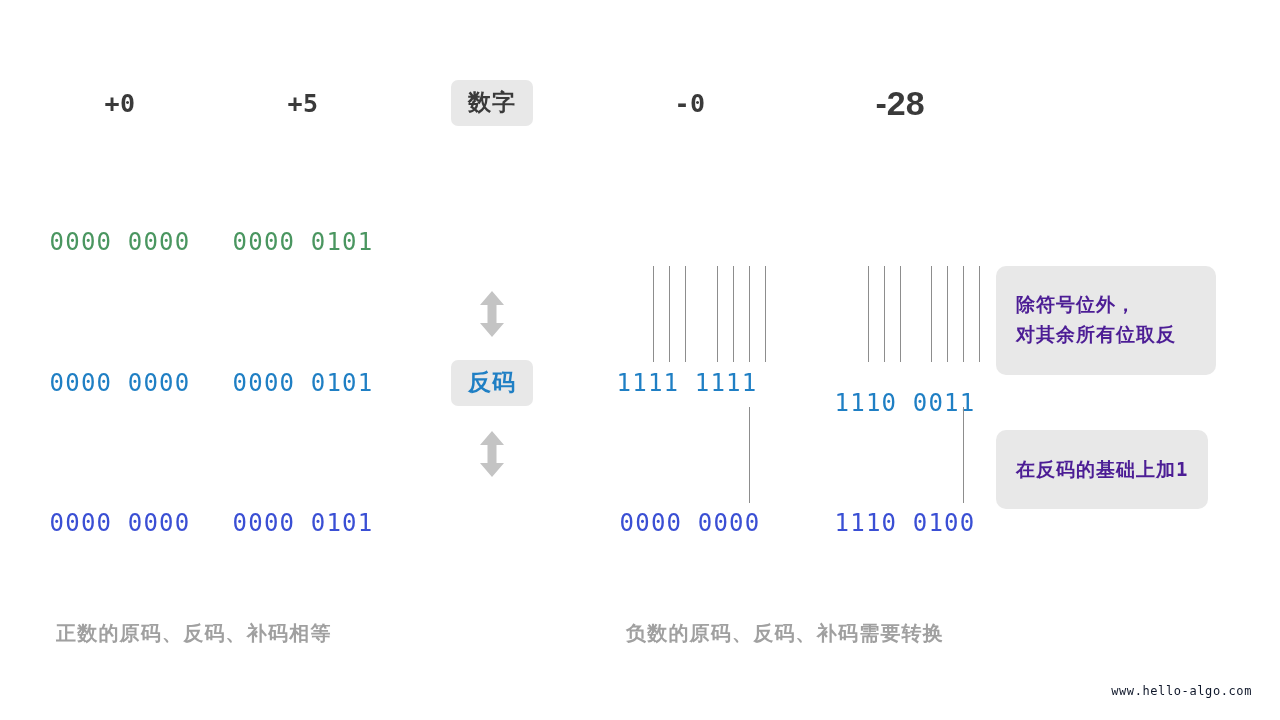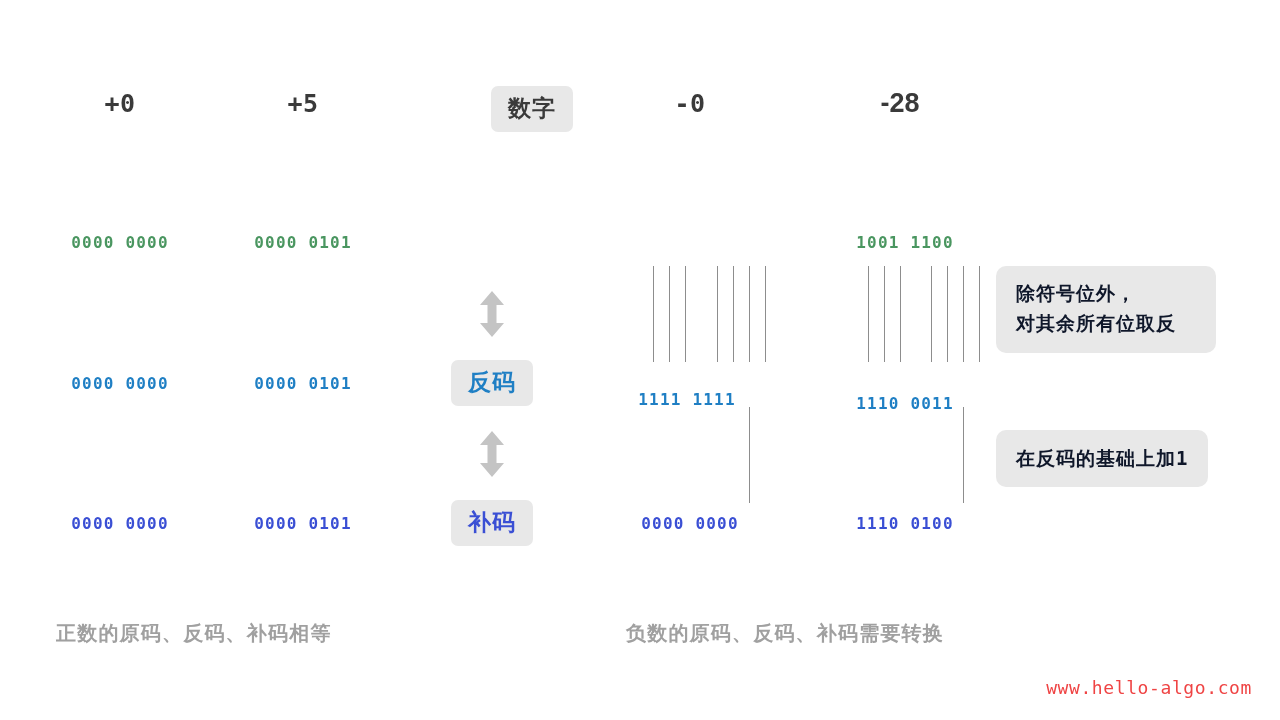--- a/index.html
+++ b/index.html
@@ -30,21 +30,21 @@
   
   .numlabel {
     font-family: "DejaVu Sans Mono", "Liberation Mono", monospace;
     font-size: 25px;
     font-weight: bold;
     color: #3a3a3a;
     letter-spacing: 0.5px;
   }
   .numlabel.plain {
     font-family: "Liberation Sans", "DejaVu Sans", sans-serif;
-    font-size: 27px;
+    font-size: 34px;
     letter-spacing: 0px;
   }
 
   
   .badge {
     background: #e8e8e8;
     border-radius: 7px;
     padding: 11px 17px 12px 17px;
     font-size: 23px;
     font-weight: bold;
@@ -52,22 +52,22 @@
     letter-spacing: 1px;
   }
   .badge-head   { color: #3a3a3a; }
   .badge-green  { color: #4a9660; }
   .badge-blue   { color: #1f7fc4; text-align: center; }
   .badge-indigo { color: #3a4fd4; }
 
   
   .binary {
     font-family: "DejaVu Sans Mono", "Liberation Mono", monospace;
-    font-size: 16px;
-    font-weight: bold;
+    font-size: 24px;
+    font-weight: normal;
     letter-spacing: 1.2px;
   }
   .c-green  { color: #4a9660; }
   .c-blue   { color: #1f7fc4; }
   .c-indigo { color: #3a4fd4; }
 
   
   .arrow {
     position: absolute;
     transform: translate(-50%, -50%);
@@ -81,25 +81,25 @@
     position: absolute;
     width: 1px;
     background: #8d8d8d;
   }
 
   
   .note {
     position: absolute;
     background: #e8e8e8;
     border-radius: 10px;
-    color: #0f172a;
+    color: #4c1d95;
     font-size: 19px;
     font-weight: bold;
     line-height: 1.6;
-    padding: 13px 20px;
+    padding: 24px 20px;
     letter-spacing: 1px;
   }
   .note .mono1 {
     font-family: "DejaVu Sans Mono", "Liberation Mono", monospace;
   }
 
   
   .caption {
     position: absolute;
     color: #a0a0a0;
@@ -108,63 +108,61 @@
     letter-spacing: 1.2px;
     white-space: nowrap;
   }
 
   
   .watermark {
     position: absolute;
     right: 28px;
     bottom: 22px;
     font-family: "DejaVu Sans Mono", "Liberation Mono", monospace;
-    font-size: 18px;
-    color: #ef4444;
+    font-size: 12px;
+    color: #0f172a;
     letter-spacing: 0.6px;
   }
 </style>
 </head>
 <body>
 
 <div id="stage">
 
   <div class="cell numlabel" style="left:120px; top:103px;">+0</div>
 
   <div class="cell numlabel" style="left:303px; top:103px;">+5</div>
 
-  <div class="cell badge badge-head" style="left:492px; top:109px;margin-left:40px;">数字</div>
+  <div class="cell badge badge-head" style="left:492px; top:103px;">数字</div>
 
   <div class="cell numlabel" style="left:690px; top:103px;">-0</div>
 
   <div class="cell numlabel plain" style="left:900px; top:103px;">-28</div>
 
   <div class="cell binary c-green" style="left:120px; top:242px;">0000 0000</div>
 
   <div class="cell binary c-green" style="left:303px; top:242px;">0000 0101</div>
 
 
 
-  <div class="cell binary c-green" style="left:905px; top:242px;">1001 1100</div>
 
   <div class="cell binary c-blue" style="left:120px; top:383px;">0000 0000</div>
 
   <div class="cell binary c-blue" style="left:303px; top:383px;">0000 0101</div>
 
   <div class="cell badge badge-blue" style="left:492px; top:383px;">反码</div>
 
-  <div class="cell binary c-blue" style="left:687px; top:383px;margin-top:16px;">1111 1111</div>
+  <div class="cell binary c-blue" style="left:687px; top:383px;">1111 1111</div>
 
   <div class="cell binary c-blue" style="left:905px; top:403px;">1110 0011</div>
 
   <div class="cell binary c-indigo" style="left:120px; top:523px;">0000 0000</div>
 
   <div class="cell binary c-indigo" style="left:303px; top:523px;">0000 0101</div>
 
-  <div class="cell badge badge-indigo" style="left:492px; top:523px;">补码</div>
 
   <div class="cell binary c-indigo" style="left:690px; top:523px;">0000 0000</div>
 
   <div class="cell binary c-indigo" style="left:905px; top:523px;">1110 0100</div>
 
   <div class="arrow" style="left:492px; top:314px;">
     <svg width="26" height="46" viewBox="0 0 26 46" xmlns="http://www.w3.org/2000/svg">
       <path d="M13 0 L25 14 L17.5 14 L17.5 32 L25 32 L13 46 L1 32 L8.5 32 L8.5 14 L1 14 Z" fill="#c4c4c4"></path>
     </svg>
   </div>

